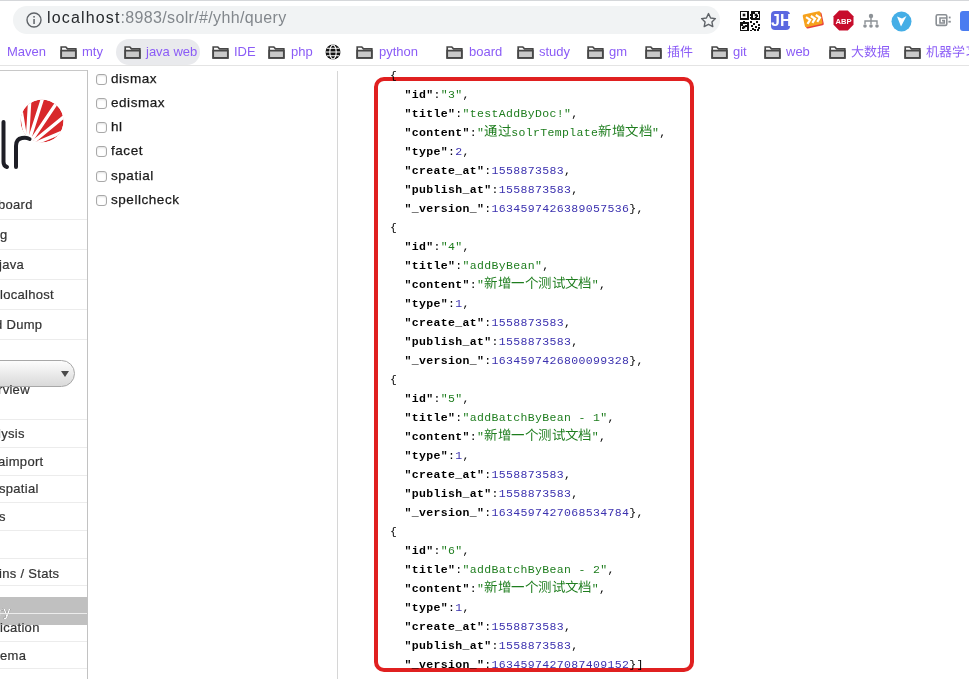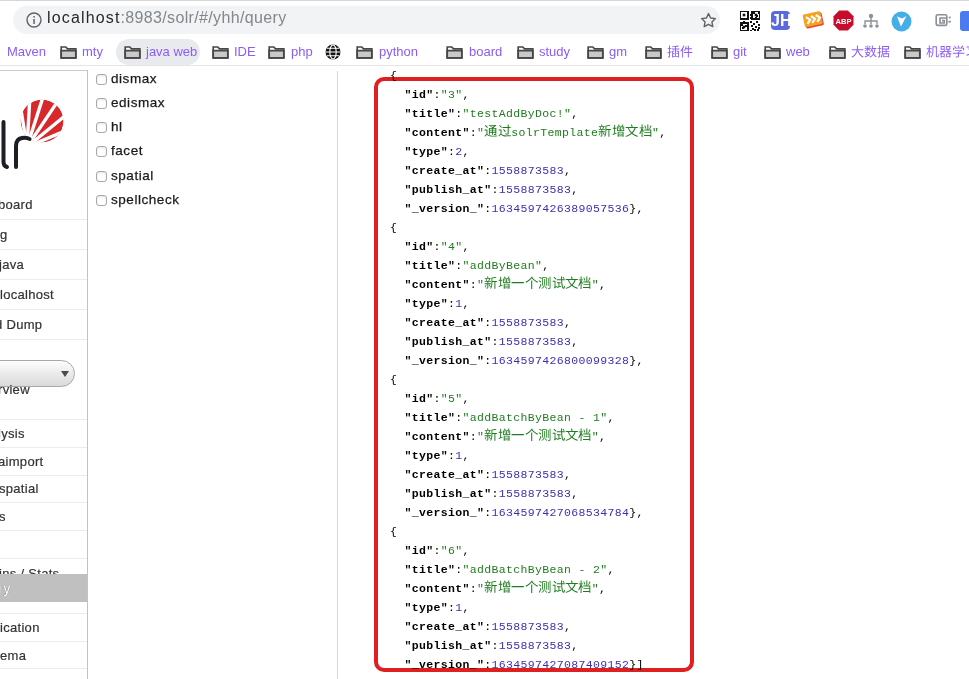--- a/index.html
+++ b/index.html
@@ -320,21 +320,21 @@
     </div>
     <div class="abs" style="left:0;top:529.9px;width:87px;height:1px;background:#ececec"></div>
     <div class="abs mi" style="left:0;top:529.9px;width:87px;height:27.7px;overflow:hidden">
       <span style="position:absolute;left:0px;top:50%;transform:translateY(-50%)"></span>
     </div>
     <div class="abs" style="left:0;top:557.6px;width:87px;height:1px;background:#ececec"></div>
     <div class="abs mi" style="left:0;top:557.6px;width:87px;height:31px;overflow:hidden">
       <span style="position:absolute;left:-1px;top:50%;transform:translateY(-50%)">ins / Stats</span>
     </div>
     <div class="abs" style="left:0;top:585.3px;width:87px;height:1px;background:#ececec"></div>
-    <div class="abs mi sel" style="left:0;top:574px;width:87px;height:27.7px;overflow:hidden">
+    <div class="abs mi sel" style="left:0;top:597px;width:87px;height:27.7px;overflow:hidden">
       <span style="position:absolute;left:-2px;top:50%;transform:translateY(-50%)">ry</span>
     </div>
     <div class="abs" style="left:0;top:613.0px;width:87px;height:1px;background:#ececec"></div>
     <div class="abs mi" style="left:0;top:613.0px;width:87px;height:27.7px;overflow:hidden">
       <span style="position:absolute;left:0px;top:50%;transform:translateY(-50%)">ication</span>
     </div>
     <div class="abs" style="left:0;top:640.7px;width:87px;height:1px;background:#ececec"></div>
     <div class="abs mi" style="left:0;top:640.7px;width:87px;height:27.7px;overflow:hidden">
       <span style="position:absolute;left:0px;top:50%;transform:translateY(-50%)">ema</span>
     </div>

